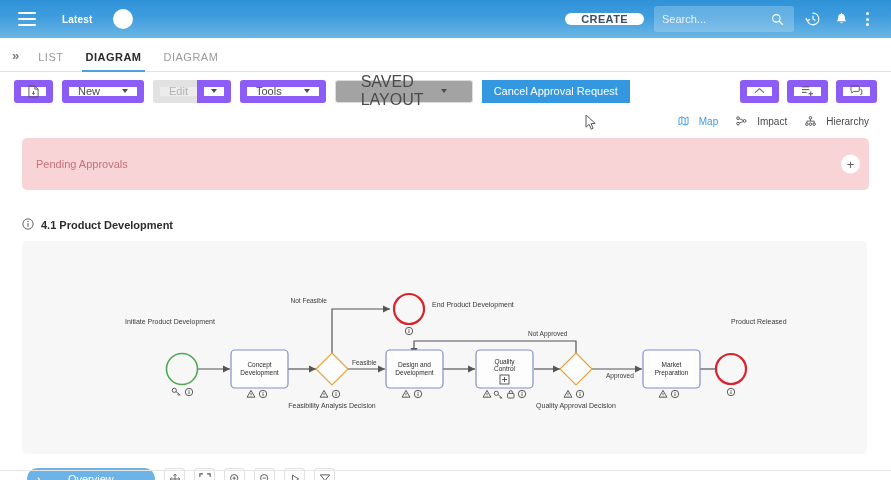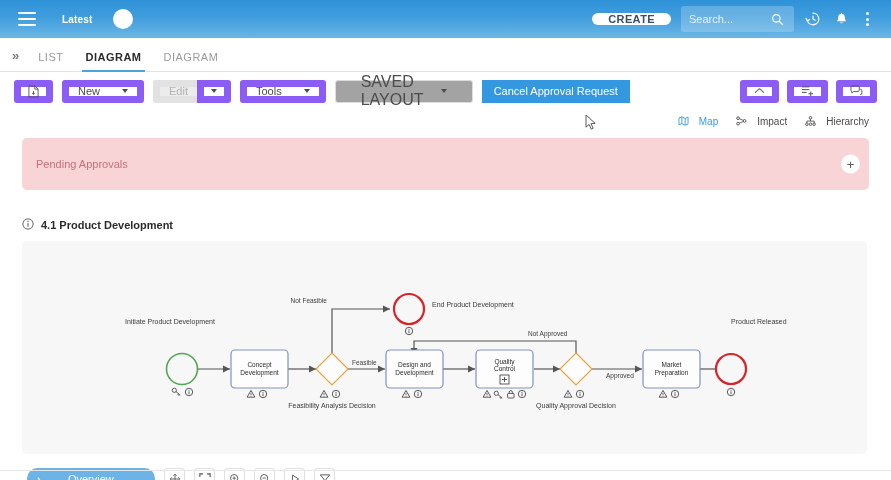--- a/index.html
+++ b/index.html
@@ -30,21 +30,21 @@
   .latest-knob { width:20px; height:20px; border-radius:50%; background:#ffffff; }
 
   .header-right { margin-left:auto; display:flex; align-items:center; gap:10px; padding-right:6px;}
   .create-btn {
     background:#ffffff; color:#39506b; font-size:11px; font-weight:bold;
     letter-spacing:.4px; border:none; border-radius:7px;
     padding:0 16px; cursor:pointer;
   }
   .search-box {
     background:rgba(255,255,255,0.22); border-radius:3px;
-    width:113px; height:26px; display:flex; align-items:center;
+    width:140px; height:26px; display:flex; align-items:center;
     padding:0 8px; gap:6px; cursor:text;
   }
   .search-text { color:#e9f3fb; font-size:11px; flex:1; }
   .hicon { width:18px; height:18px; display:flex; align-items:center; justify-content:center; cursor:pointer;}
   .hicon svg { display:block; }
   .kebab { display:flex; flex-direction:column; gap:2.5px; align-items:center; cursor:pointer; padding:0 6px;}
   .kebab i { width:3px; height:3px; border-radius:50%; background:#fff; display:block;}
 
   
   .tabbar {

